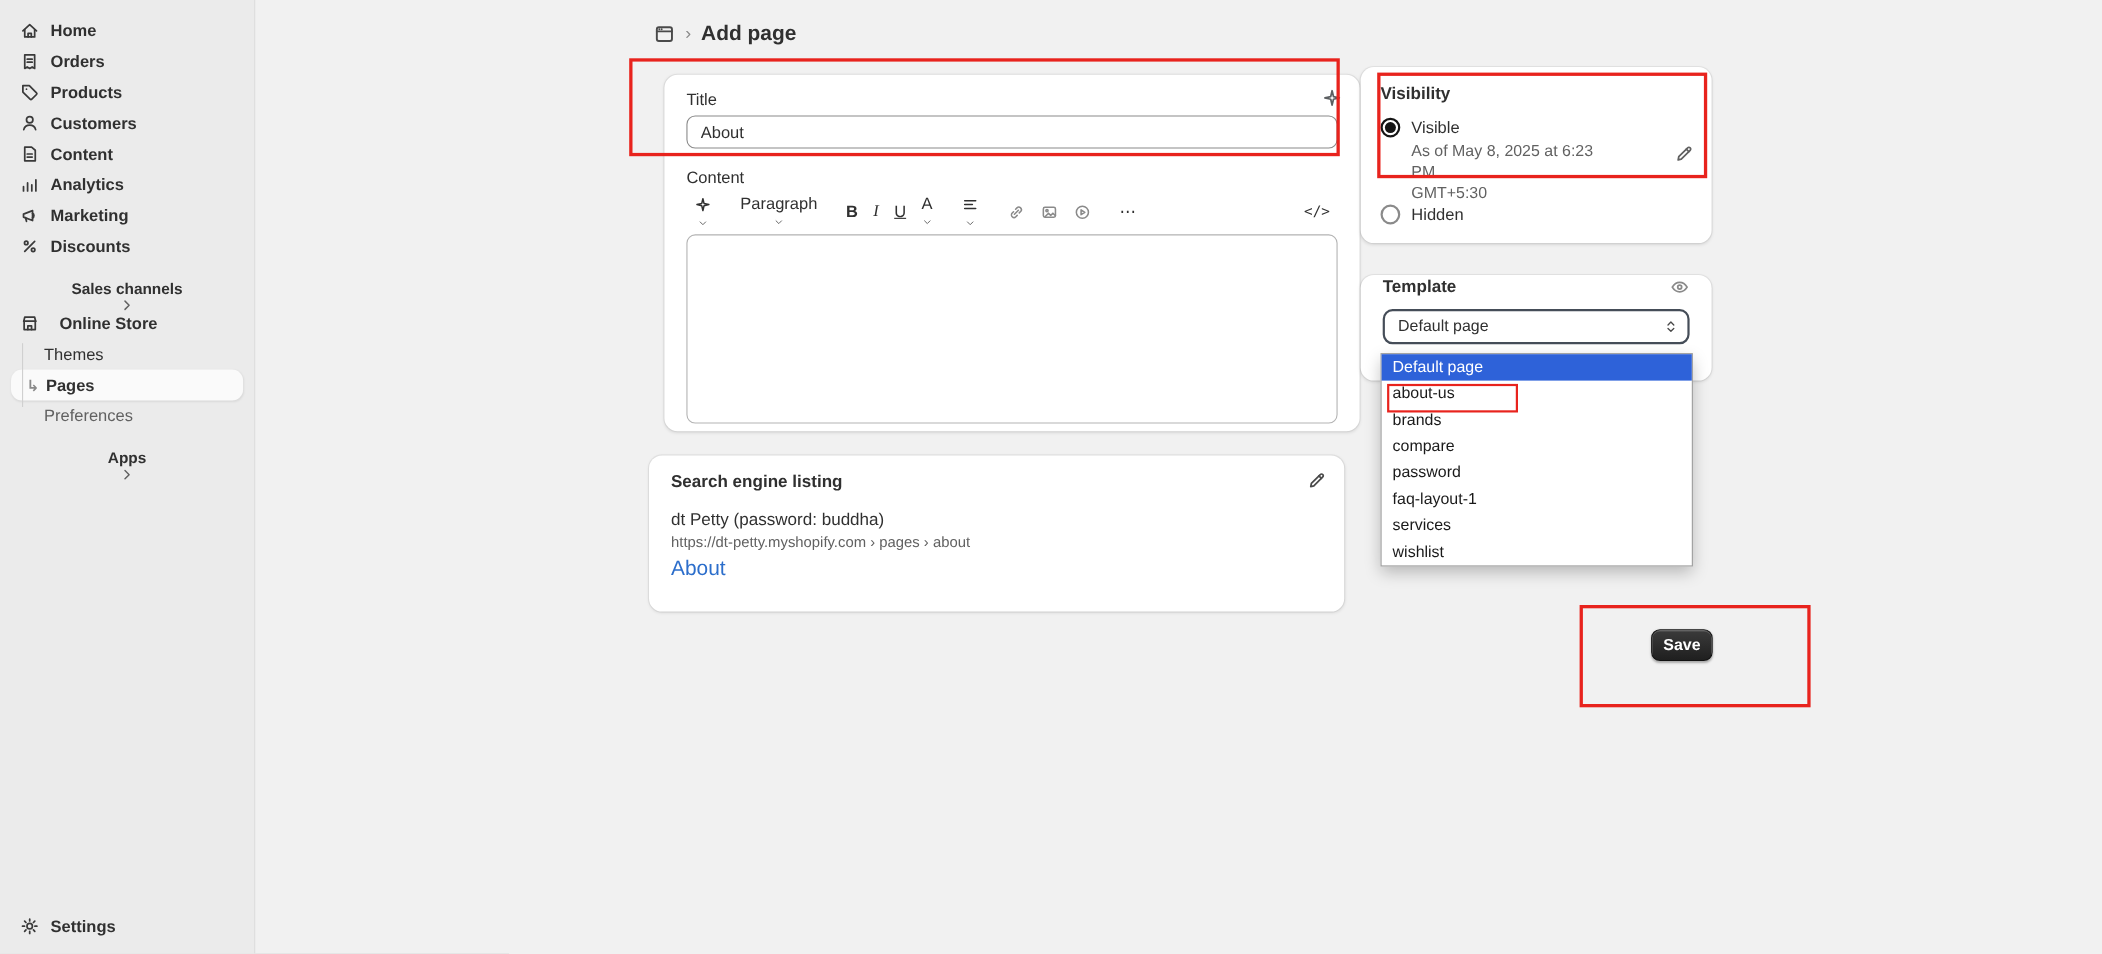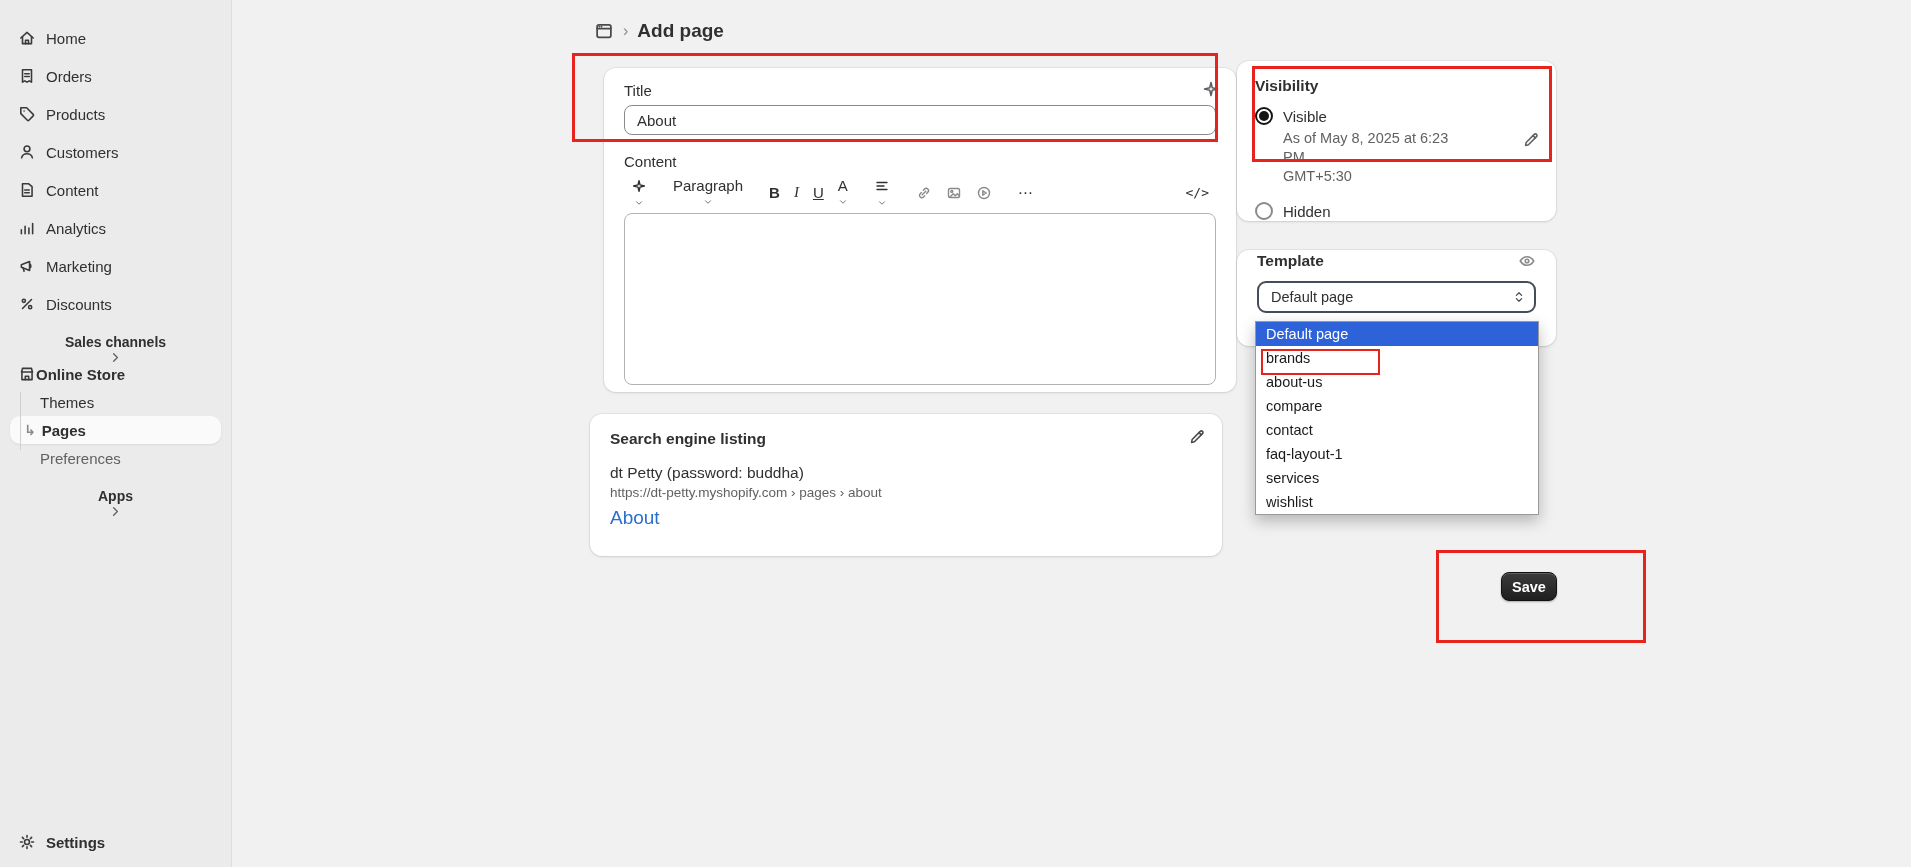--- a/index.html
+++ b/index.html
@@ -5,28 +5,28 @@
   * { margin:0; padding:0; box-sizing:border-box; }
   html,body { background:#d8d8d8; }
   .app{
     position:relative; width:1911px; height:867px; overflow:hidden;
     background:#f1f1f1; color:#303030;
     font-family:"Liberation Sans","DejaVu Sans",sans-serif; font-size:15px;
   }
   
   .sidebar{ position:absolute; left:0; top:0; bottom:0; width:232px; background:#ebebeb; border-right:1px solid #dedede; }
   #side-main{ padding:14px 10px 0; }
-  .side-item{ display:flex; align-items:center; gap:10px; height:28px; padding:0 8px; border-radius:10px; font-size:15px; font-weight:400; cursor:pointer;margin-top:10px; }
+  .side-item{ display:flex; align-items:center; gap:10px; height:28px; padding:0 8px; border-radius:10px; font-size:15px; font-weight:700; cursor:pointer; }
   .icon svg{ width:100%; height:100%; display:block; fill:none; stroke:currentColor; stroke-width:1.4; stroke-linecap:round; stroke-linejoin:round; }
   .icon{ display:inline-block; flex:none; }
   .side-item .icon{ width:18px; height:18px; color:#3a3a3a; }
   .side-section{ display:flex; align-items:center; justify-content:space-between; margin-top:16px; padding:0 14px; height:24px; font-size:14px; font-weight:700; color:#303030; cursor:pointer;flex-direction:column; }
   .side-section .icon{ width:15px; height:15px; color:#616161; }
   #side-channels{ position:relative; padding:2px 10px 0; }
-  .side-store{ display:flex; align-items:center; gap:0; height:28px; padding:0 8px; font-size:15px; font-weight:600; cursor:pointer; }
+  .side-store{ display:flex; align-items:center; gap:18px; height:28px; padding:0 8px; font-size:15px; font-weight:600; cursor:pointer; }
   .side-store .icon{ width:18px; height:18px; color:#3a3a3a; }
   .tree{ position:absolute; left:20px; top:34px; height:58px; width:1px; background:#d0d0d0; }
   .side-child{ display:flex; align-items:center; height:28px; padding-left:30px; font-size:15px; font-weight:500; color:#303030; cursor:pointer; }
   .side-child.pref{ color:#616161; }
   .side-child.active{ background:#fafafa; border-radius:10px; font-weight:600; padding-left:14px; gap:6px; box-shadow:0 1px 2px rgba(0,0,0,.08); }
   .turn{ color:#8a8a8a; font-size:14px; }
   .settings-row{ position:absolute; left:10px; right:10px; bottom:10px; display:flex; align-items:center; gap:10px; height:30px; padding:0 8px; font-size:15px; font-weight:600; cursor:pointer; }
   .settings-row .icon{ width:18px; height:18px; color:#3a3a3a; }
   
   .crumbs{ position:absolute; left:594px; top:20px; display:flex; align-items:center; gap:9px; }
@@ -59,21 +59,21 @@
   .seo-line2{ margin-top:3px; font-size:13.5px; color:#616161; }
   .seo-line3{ margin-top:7px; font-size:19px; color:var(--link_blue,#2c6ecb); cursor:pointer; }
   
   #card-visibility{ left:1237px; top:61px; width:319px; height:160px; padding:16px 18px; }
   .radio-row{ display:flex; align-items:center; gap:10px; margin-top:12px; font-size:15px; cursor:pointer; }
   .radio{ width:18px; height:18px; border:2px solid #8a8a8a; border-radius:50%; background:#fff; flex:none; position:relative; }
   .radio.sel{ border-color:#151515; }
   .radio.sel::after{ content:""; position:absolute; inset:2px; background:#151515; border-radius:50%; }
   .vis-date{ margin:4px 0 0 28px; font-size:14.5px; color:#616161; line-height:19px; max-width:185px; }
   #vis-pencil{ top:70px; right:16px; color:#616161; }
-  .hidden-row{ margin-top:16px; }
+  .hidden-row{ margin-top:0; }
   #card-template{ left:1237px; top:250px; width:319px; height:96px; padding:2px 20px; }
   .tpl-head{ display:flex; align-items:center; justify-content:space-between; }
   .eye-btn{ width:18px; height:18px; color:#8a8a8a; background:none; border:none; padding:0; cursor:pointer; }
   .tpl-select{ margin-top:11px; height:32px; border:2px solid #454d58; border-radius:9px; display:flex; align-items:center; justify-content:space-between; padding:0 8px 0 12px; font-size:14.5px; background:#fff; cursor:pointer; }
   .stepper{ width:14px; height:14px; color:#4a4a4a; }
   .tpl-dropdown{ position:absolute; left:1255px; top:321px; width:284px; background:#fff; border:1px solid #9a9a9a; box-shadow:0 6px 14px rgba(0,0,0,.25); z-index:6; }
   .tpl-opt{ height:24px; display:flex; align-items:center; padding:0 10px; font-size:14.5px; color:#1a1a1a; cursor:pointer; }
   .tpl-opt.selected{ background:var(--selection_blue,#2e62d9); color:#fff; }
   
   .save-btn{ position:absolute; left:1501px; top:572px; width:56px; height:29px; border-radius:8px; background:linear-gradient(#3b3b3b,#1f1f1f); color:#fff; font-size:14.5px; font-weight:700; border:1px solid #111; box-shadow:inset 0 1px 0 rgba(255,255,255,.18), 0 1px 2px rgba(0,0,0,.3); display:flex; align-items:center; justify-content:center; font-family:inherit; cursor:pointer; }
@@ -385,24 +385,24 @@
       <span class="icon stepper">
           <svg viewBox="0 0 16 16">
             <path d="M5 6.2 8 3.2l3 3M5 9.8l3 3 3-3"></path>
           </svg>
         </span>
     </div>
   </section>
 
   <div class="tpl-dropdown" id="tpl-options">
       <div class="tpl-opt selected">Default page</div>
+      <div class="tpl-opt">about-us</div>
       <div class="tpl-opt">brands</div>
-      <div class="tpl-opt">about-us</div>
       <div class="tpl-opt">compare</div>
-      <div class="tpl-opt">contact</div>
+      <div class="tpl-opt">password</div>
       <div class="tpl-opt">faq-layout-1</div>
       <div class="tpl-opt">services</div>
       <div class="tpl-opt">wishlist</div>
     </div>
 
   <button class="save-btn">Save</button>
 
   <div class="anno" id="anno-title"></div>
   <div class="anno" id="anno-visibility"></div>
   <div class="anno" id="anno-about"></div>

